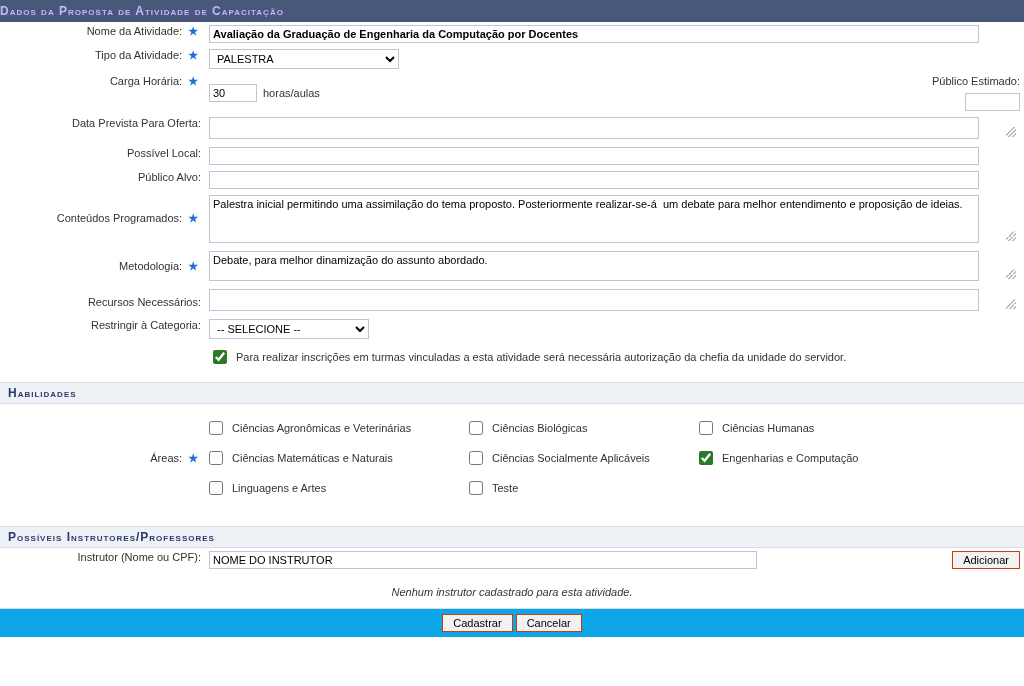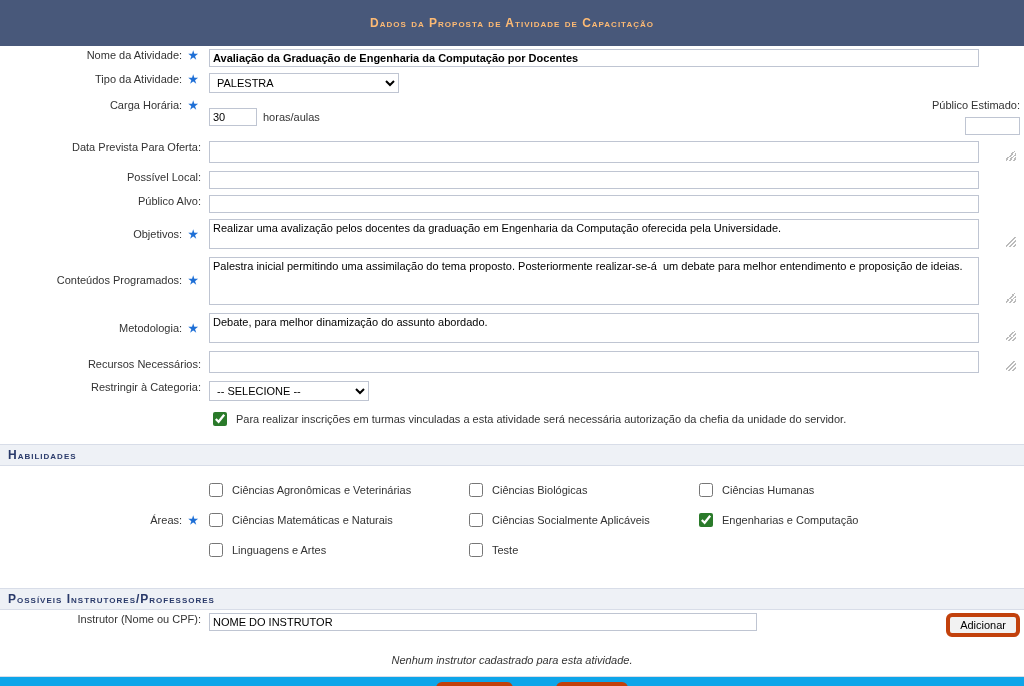--- a/index.html
+++ b/index.html
@@ -7,23 +7,23 @@
     font-family: Verdana, Arial, sans-serif;
     font-size: 11px;
     color: #333;
     margin: 0;
     padding: 0;
     background: #fff;
   }
   .container { width: 1024px; margin: 0 auto; }
   .header-bar {
     background: #48587a;
-    color: #fdba74;
-    text-align: center;
-    padding: 16px 0;
+    color: #c4b5fd;
+    text-align: left;
+    padding: 4px 0;
     font-size: 12px;
     font-variant: small-caps;
     letter-spacing: 1px;
     font-weight: bold;
     font-family: Verdana, sans-serif;
   }
   .section-title {
     background: #eef1f6;
     color: #2a3a6a;
     font-variant: small-caps;
@@ -80,24 +80,23 @@
     background:#0ea5e9;
     text-align:center;
     padding:5px 0;
     border-top:1px solid #d8dde8;
   }
   button {
     font-family: Verdana, Arial, sans-serif;
     font-size:11px;
     padding:2px 10px;
     background:#f2f2f2;
-    border:4px solid #c2410c;
-    border-radius:6px;
+    border:1px solid #c2410c;
+    border-radius:0;
     cursor:pointer;
-    margin-left:40px;
   }
   .add-btn-cell { width:80px; text-align:right; }
   .areas-wrap { display:flex; align-items:center; }
   .areas-label { width:205px; text-align:right; padding-right:4px; }
 </style>
 </head>
 <body>
 <div class="container" style="position:relative;">
 
 <div class="header-bar">Dados da Proposta de Atividade de Capacitação</div>
@@ -133,26 +132,20 @@
   </tr>
   <tr>
     <td class="label-cell"><span>Possível Local:</span></td>
     <td><input type="text" class="input-full" value="" style=""></td>
   </tr>
   <tr>
     <td class="label-cell"><span>Público Alvo:</span></td>
     <td><input type="text" class="input-full" value="" style=""></td>
   </tr>
   <tr>
-    <td class="label-cell" style="padding-top:12px"><span>Objetivos:</span> <span class="star">★</span></td>
-    <td>
-            <div class="resize-handle"><textarea rows="2" style="height: 30px;">Realizar uma avalização pelos docentes da graduação em Engenharia da Computação oferecida pela Universidade.</textarea><div class="resize-corner"></div></div>
-          </td>
-  </tr>
-  <tr>
     <td class="label-cell" style="padding-top:20px"><span>Conteúdos Programados:</span> <span class="star">★</span></td>
     <td>
             <div class="resize-handle"><textarea rows="3" style="height: 48px;">Palestra inicial permitindo uma assimilação do tema proposto. Posteriormente realizar-se-á  um debate para melhor entendimento e proposição de ideias.</textarea><div class="resize-corner"></div></div>
           </td>
   </tr>
   <tr>
     <td class="label-cell" style="padding-top:12px"><span>Metodologia:</span> <span class="star">★</span></td>
     <td>
             <div class="resize-handle"><textarea rows="2" style="height: 30px;">Debate, para melhor dinamização do assunto abordado.</textarea><div class="resize-corner"></div></div>
           </td>

